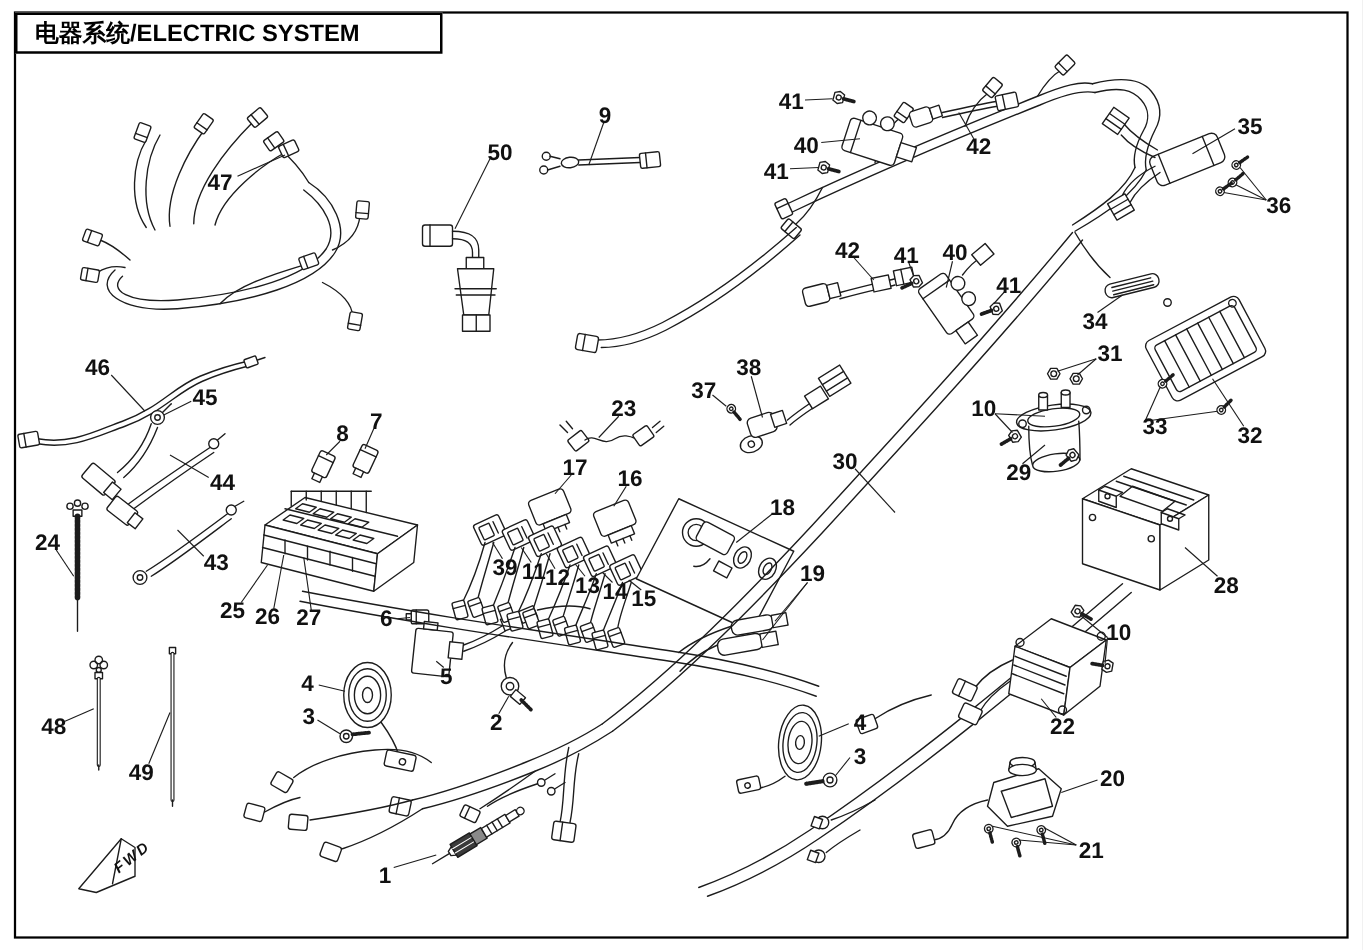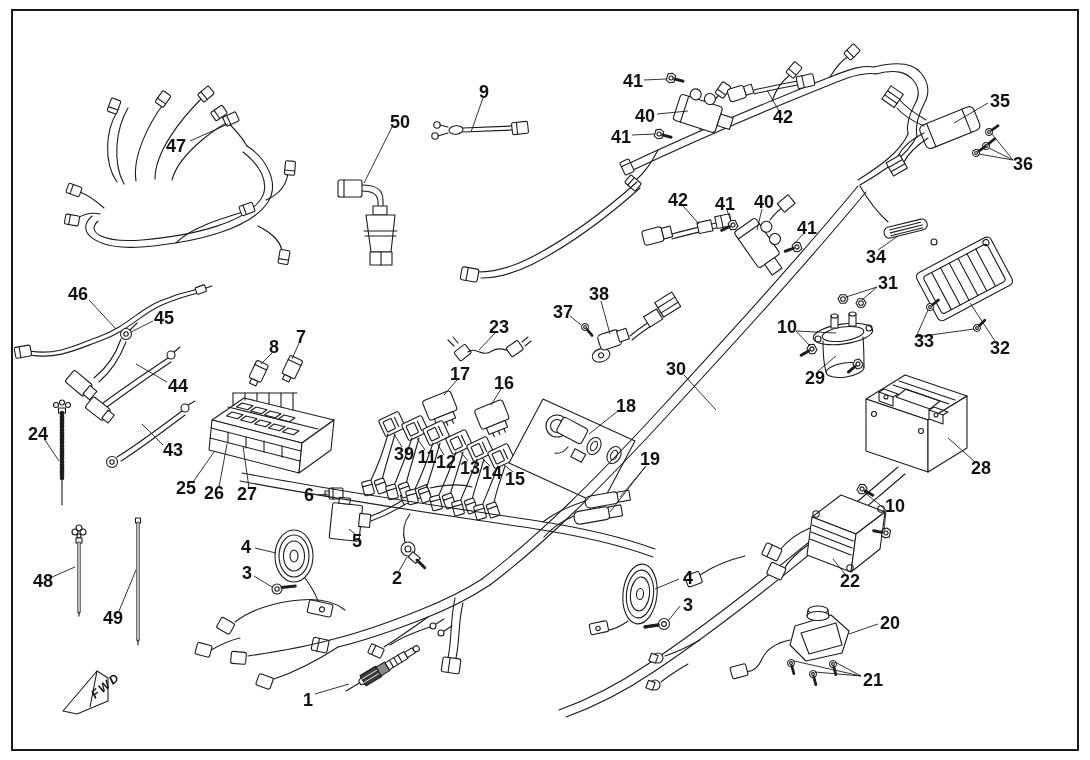--- a/index.html
+++ b/index.html
@@ -13,20 +13,23 @@
   .fwd{fill:#111;stroke:none;font-size:12px;font-weight:bold;font-style:italic;letter-spacing:2px;}
   .title-box{position:absolute;left:12px;top:10px;width:342px;height:33px;border:2px solid #000;
              display:flex;align-items:center;padding-left:14px;box-sizing:border-box;
              font-weight:bold;font-size:19px;color:#000;background:#fff;z-index:5;}
 </style>
 </head>
 <body>
 
 <div class="page">
 
+  <div class="title-box">
+    <span>电器系统/ELECTRIC SYSTEM</span>
+  </div>
 
   <svg width="1090" height="760" viewBox="0 0 1090 760">
     <defs>
       <g id="conn">
           <rect x="-7" y="-5" width="14" height="10" rx="1.5" fill="#fff"></rect>
           <line x1="-2.5" y1="-5" x2="-2.5" y2="5"></line>
         </g>
       <g id="bolt">
           <path d="M-4,-3.2 L0,-5 L4,-3.2 L4,3.2 L0,5 L-4,3.2 Z" fill="#fff"></path>
           <circle r="2"></circle>

